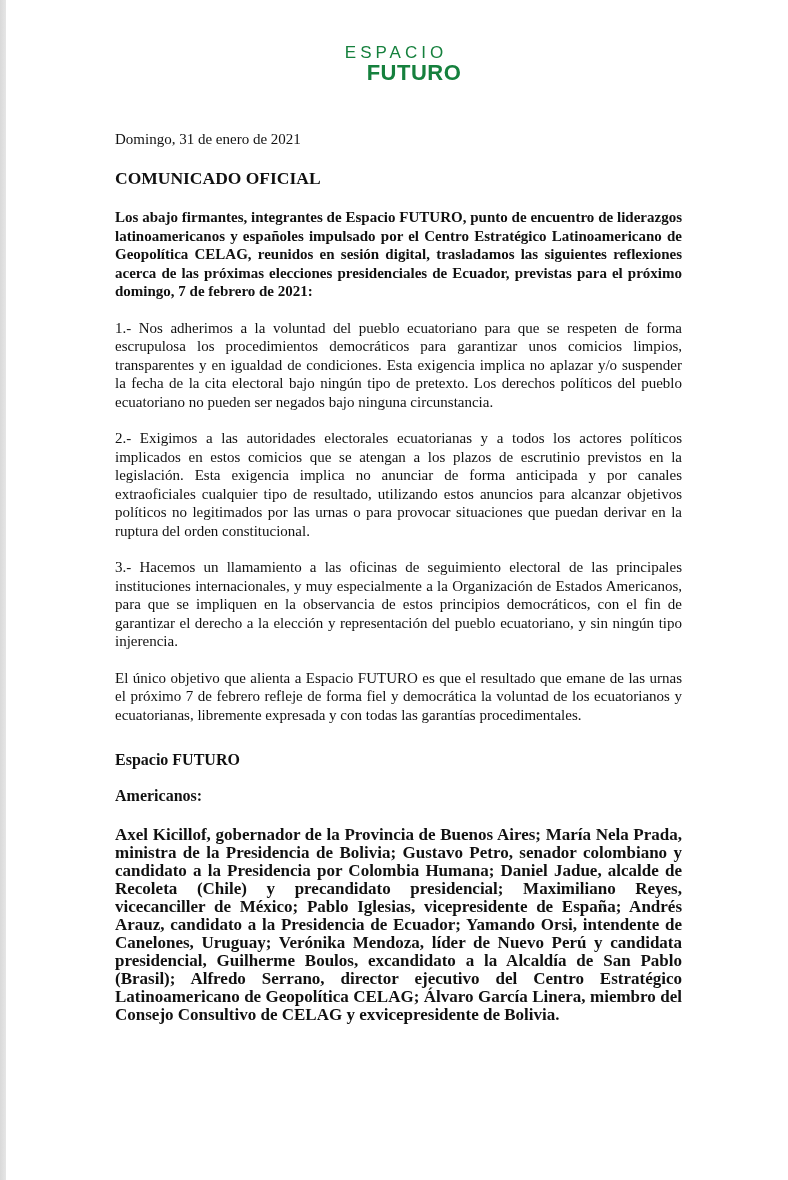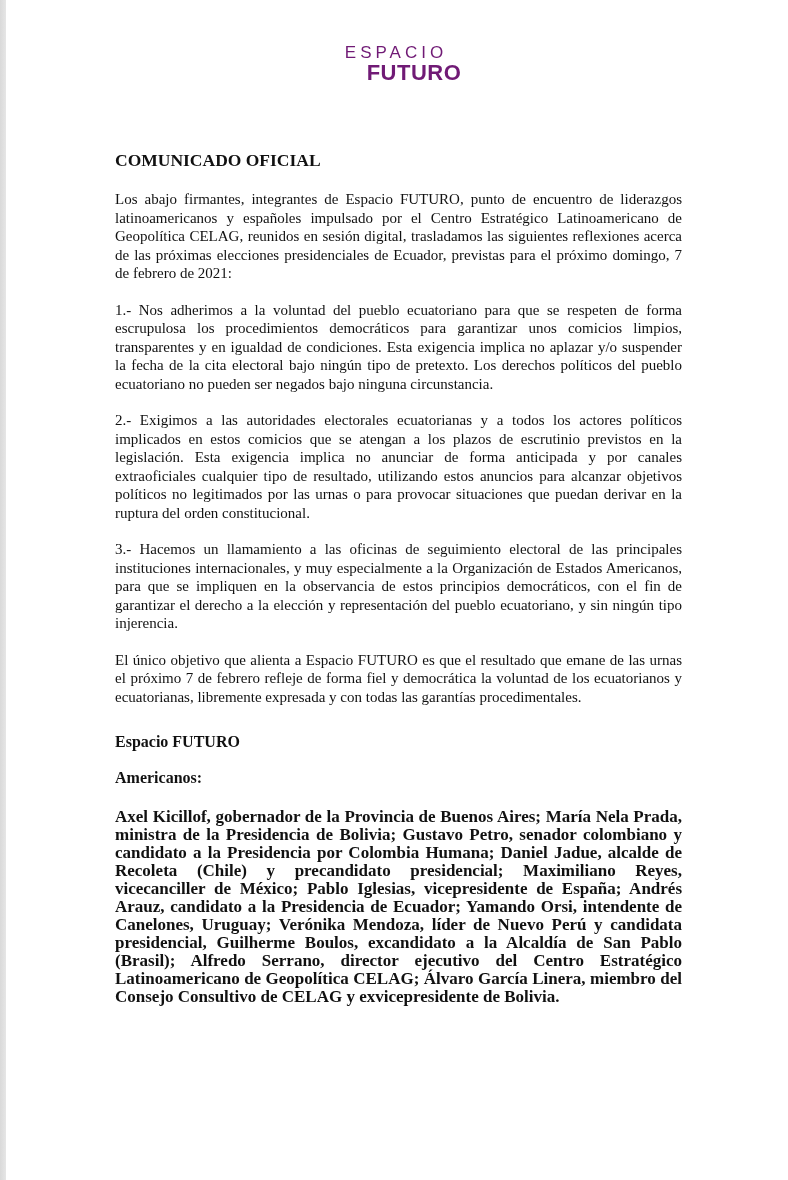--- a/index.html
+++ b/index.html
@@ -8,56 +8,57 @@
     background: #ffffff; position: relative;
     font-family: "Liberation Serif", "DejaVu Serif", serif;
     color: #111;
   }
   .edge {
     position: absolute; left: 0; top: 0; width: 6px; height: 1180px;
     background: linear-gradient(to right, #d9d9d9, #e6e6e6);
   }
   .logo {
     position: absolute; left: 0; width: 788px; top: 44px; text-align: center;
-    font-family: "Liberation Sans", "DejaVu Sans", sans-serif; color: #701a75;
+    font-family: "Liberation Sans", "DejaVu Sans", sans-serif; color: #15803d;
   }
   .logo .l1 { font-size: 17px; letter-spacing: 4px; line-height: 18px; font-weight: normal; padding-left: 4px; }
   .logo .l2 { font-size: 22px; font-weight: bold; line-height: 22px; letter-spacing: 0.5px; padding-left: 40px; }
   .page {
     position: absolute; left: 115px; width: 567px; top: 130px;
   }
   .date { font-size: 15px; line-height: 18px; margin: 0; }
   .title {
     font-size: 17.5px; font-weight: bold; text-align: left; margin: 20px 0 0 0;
     line-height: 20px;
   }
   p.body {
     font-size: 15px; line-height: 18.5px; text-align: justify; margin: 0;
   }
-  .intro { margin-top: 20px !important; }
+  .intro { margin-top: 20px !important; font-weight: bold; }
   .gap { margin-top: 18px !important; }
   .h-bold { font-size: 16px; font-weight: bold; margin: 0; line-height: 20px; }
   .org { margin-top: 26px; }
   .firm { margin-top: 16px; }
   p.signers {
     font-size: 17px; font-weight: bold; line-height: 18px; text-align: justify;
     margin: 20px 0 0 0;
   }
 </style>
 </head>
 <body>
 
 <div class="edge"></div>
 
 <div class="logo">
   <div class="l1">ESPACIO</div>
   <div class="l2">FUTURO</div>
 </div>
 
 <div class="page">
+  <p class="date">Domingo, 31 de enero de 2021</p>
   <h1 class="title">COMUNICADO OFICIAL</h1>
   <p class="body intro">Los abajo firmantes, integrantes de Espacio FUTURO, punto de encuentro de liderazgos latinoamericanos y españoles impulsado por el Centro Estratégico Latinoamericano de Geopolítica CELAG, reunidos en sesión digital, trasladamos las siguientes reflexiones acerca de las próximas elecciones presidenciales de Ecuador, previstas para el próximo domingo, 7 de febrero de 2021:</p>
   <p class="body gap">1.- Nos adherimos a la voluntad del pueblo ecuatoriano para que se respeten de forma escrupulosa los procedimientos democráticos para garantizar unos comicios limpios, transparentes y en igualdad de condiciones. Esta exigencia implica no aplazar y/o suspender la fecha de la cita electoral bajo ningún tipo de pretexto. Los derechos políticos del pueblo ecuatoriano no pueden ser negados bajo ninguna circunstancia.</p>
   <p class="body gap">2.- Exigimos a las autoridades electorales ecuatorianas y a todos los actores políticos implicados en estos comicios que se atengan a los plazos de escrutinio previstos en la legislación. Esta exigencia implica no anunciar de forma anticipada y por canales extraoficiales cualquier tipo de resultado, utilizando estos anuncios para alcanzar objetivos políticos no legitimados por las urnas o para provocar situaciones que puedan derivar en la ruptura del orden constitucional.</p>
   <p class="body gap">3.- Hacemos un llamamiento a las oficinas de seguimiento electoral de las principales instituciones internacionales, y muy especialmente a la Organización de Estados Americanos, para que se impliquen en la observancia de estos principios democráticos, con el fin de garantizar el derecho a la elección y representación del pueblo ecuatoriano, y sin ningún tipo injerencia.</p>
   <p class="body gap">El único objetivo que alienta a Espacio FUTURO es que el resultado que emane de las urnas el próximo 7 de febrero refleje de forma fiel y democrática la voluntad de los ecuatorianos y ecuatorianas, libremente expresada y con todas las garantías procedimentales.</p>
   <p class="h-bold org">Espacio FUTURO</p>
   <p class="h-bold firm">Americanos:</p>
   <p class="signers">Axel Kicillof, gobernador de la Provincia de Buenos Aires; María Nela Prada, ministra de la Presidencia de Bolivia; Gustavo Petro, senador colombiano y candidato a la Presidencia por Colombia Humana; Daniel Jadue, alcalde de Recoleta (Chile) y precandidato presidencial; Maximiliano Reyes, vicecanciller de México; Pablo Iglesias, vicepresidente de España; Andrés Arauz, candidato a la Presidencia de Ecuador; Yamando Orsi, intendente de Canelones, Uruguay; Verónika Mendoza, líder de Nuevo Perú y candidata presidencial, Guilherme Boulos, excandidato a la Alcaldía de San Pablo (Brasil); Alfredo Serrano, director ejecutivo del Centro Estratégico Latinoamericano de Geopolítica CELAG; Álvaro García Linera, miembro del Consejo Consultivo de CELAG y exvicepresidente de Bolivia.</p>
 </div>

